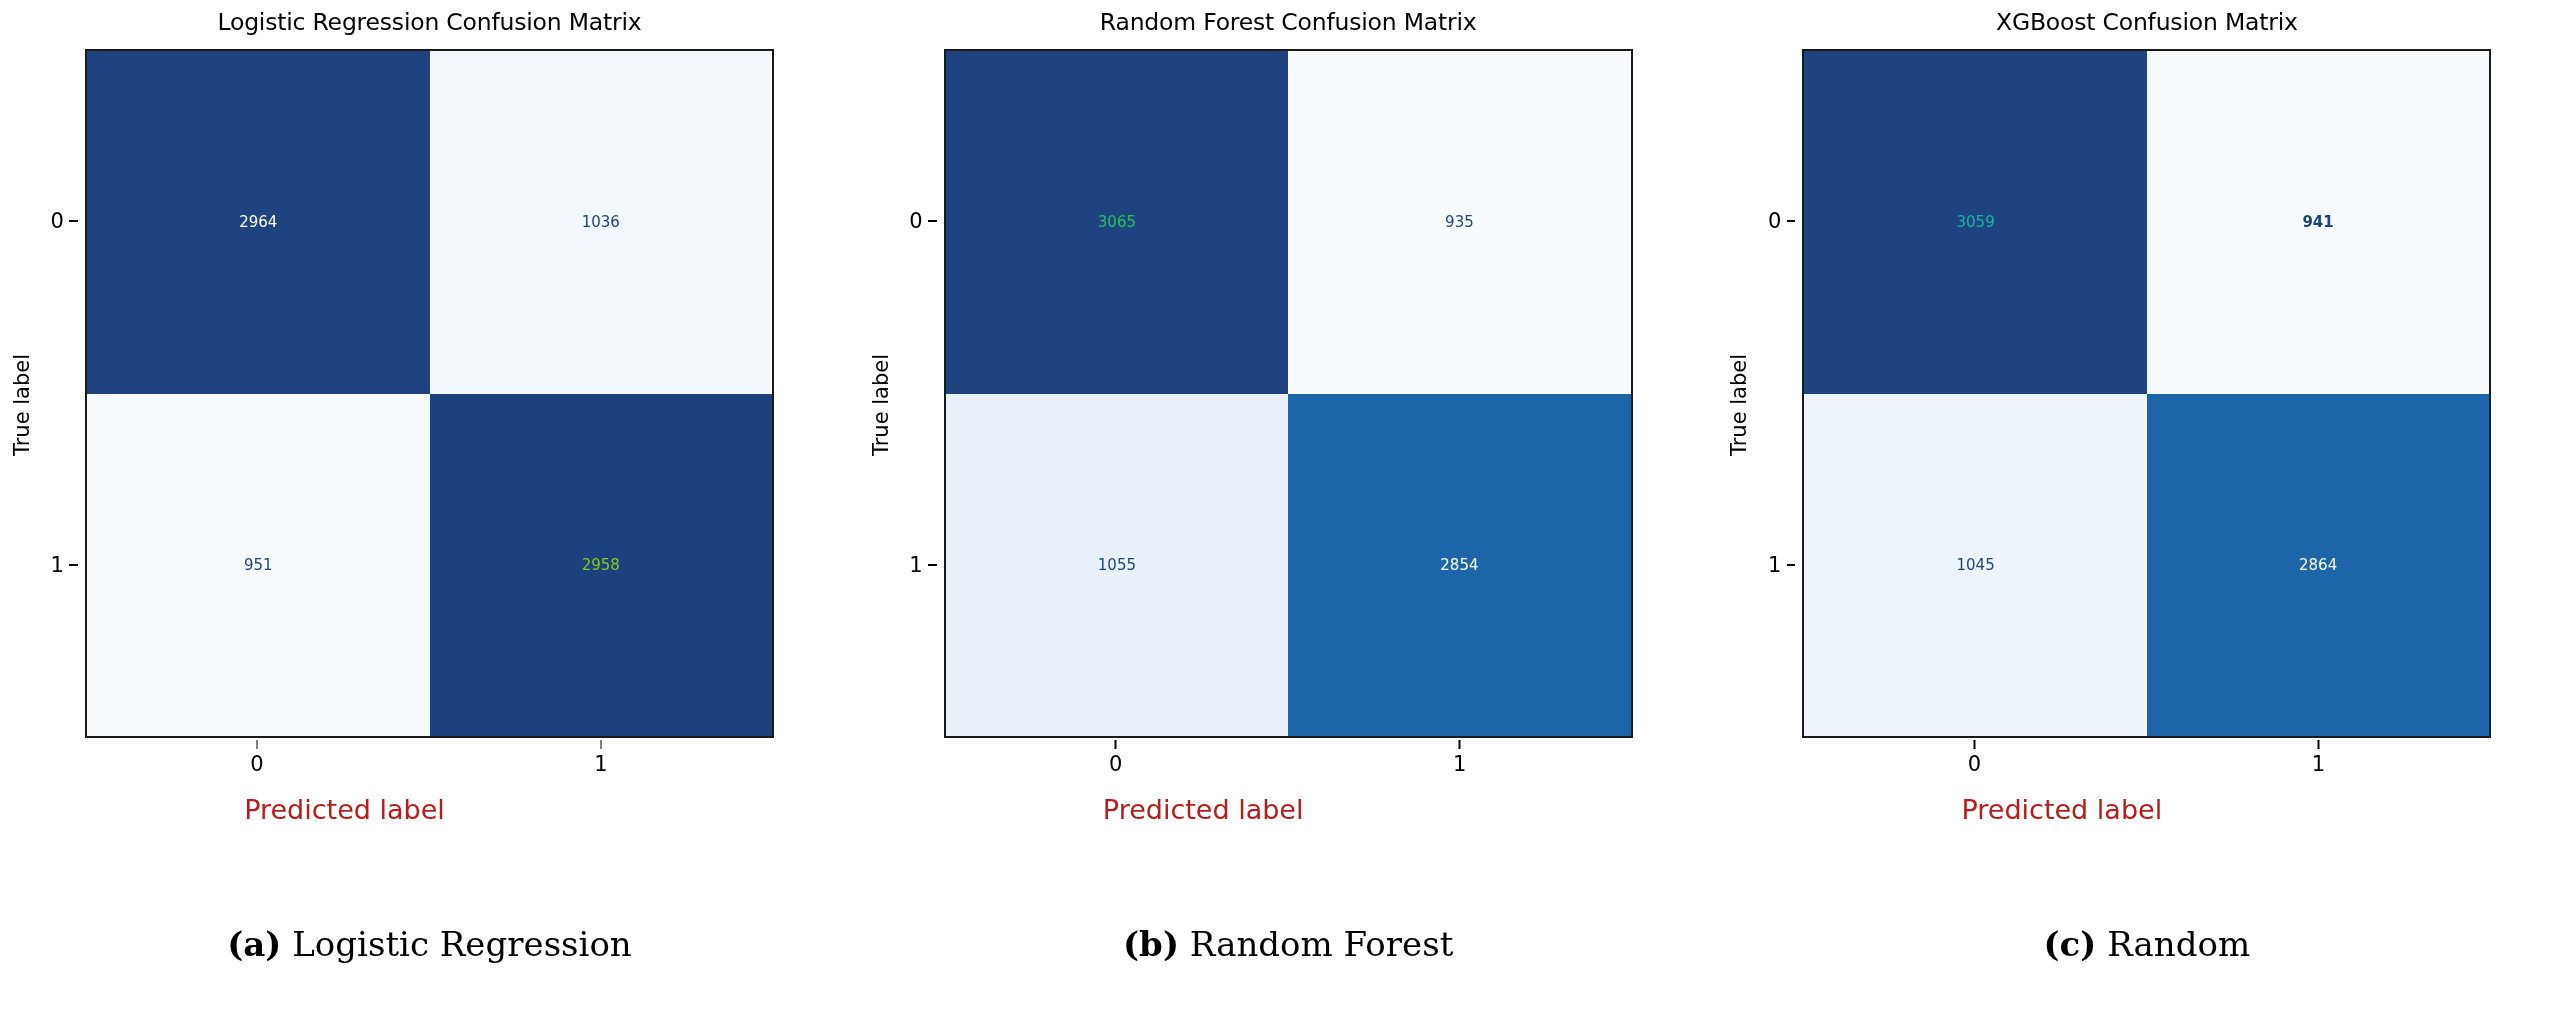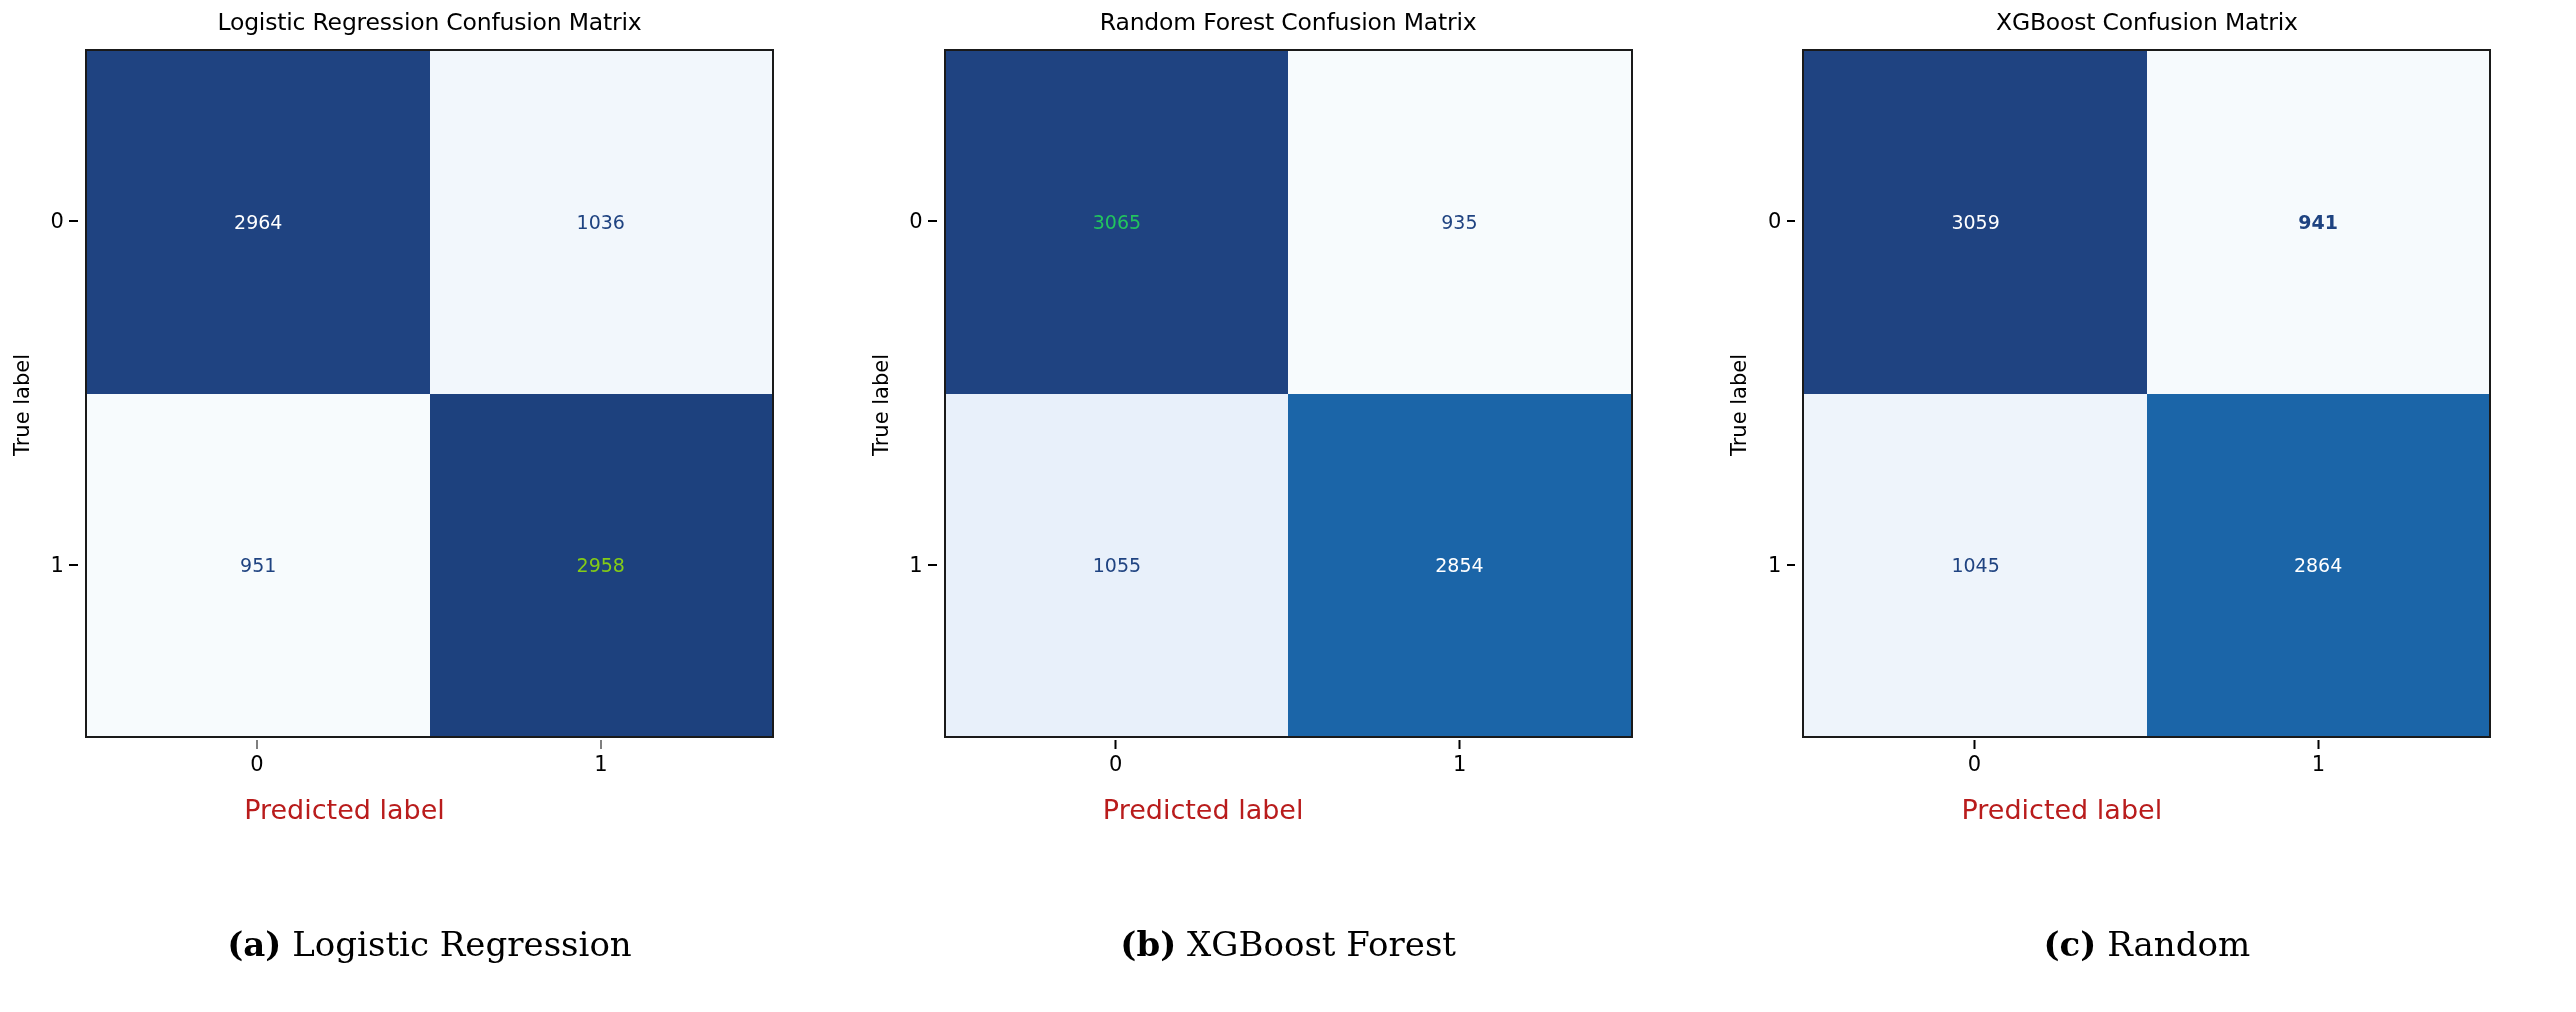--- a/index.html
+++ b/index.html
@@ -52,21 +52,21 @@
     grid-template-columns: 1fr 1fr;
     grid-template-rows: 1fr 1fr;
     background: #ffffff;
   }
   .cell {
     position: relative;
     display: flex;
     align-items: center;
     justify-content: center;
     font-family: "DejaVu Sans", sans-serif;
-    font-size: 19px;
+    font-size: 15px;
   }
   
   .ytick {
     position: absolute;
     left: 0px;
     width: 78px;
     text-align: right;
     font-size: 21px;
     color: #000000;
     transform: translateY(-50%);
@@ -179,27 +179,27 @@
       <div class="cell" style="background-color: rgb(27, 101, 168); color: rgb(255, 255, 255);">
           <span>2854</span>
         </div>
     </div>
     <div class="ytick" style="top:221px"><span class="ttext">0</span><span class="tdash"></span></div>
     <div class="ytick" style="top:565px"><span class="ttext">1</span><span class="tdash"></span></div>
     <div class="xtick" style="left:257px"><span class="tdash"></span><span>0</span></div>
     <div class="xtick" style="left:601px"><span class="tdash"></span><span>1</span></div>
     <div class="ylabel">True label</div>
     <div class="xlabel">Predicted label</div>
-    <div class="subcaption"><span class="tag">(b)</span><span> XGBoost Forest</span></div>
+    <div class="subcaption"><span class="tag">(b)</span><span> Random Forest</span></div>
   </div>
 
   <div class="panel">
     <div class="panel-title">XGBoost Confusion Matrix</div>
     <div class="axes">
-      <div class="cell" style="background-color: rgb(31, 67, 129); color: #ffffff;">
+      <div class="cell" style="background-color: rgb(31, 67, 129); color: #14b8a6;">
           <span>3059</span>
         </div>
       <div class="cell" style="background-color: rgb(246, 250, 253); color: rgb(31, 67, 129); font-weight: bold;">
           <span>941</span>
         </div>
       <div class="cell" style="background-color: rgb(238, 244, 251); color: rgb(31, 67, 129);">
           <span>1045</span>
         </div>
       <div class="cell" style="background-color: rgb(27, 101, 168); color: rgb(255, 255, 255);">
           <span>2864</span>

